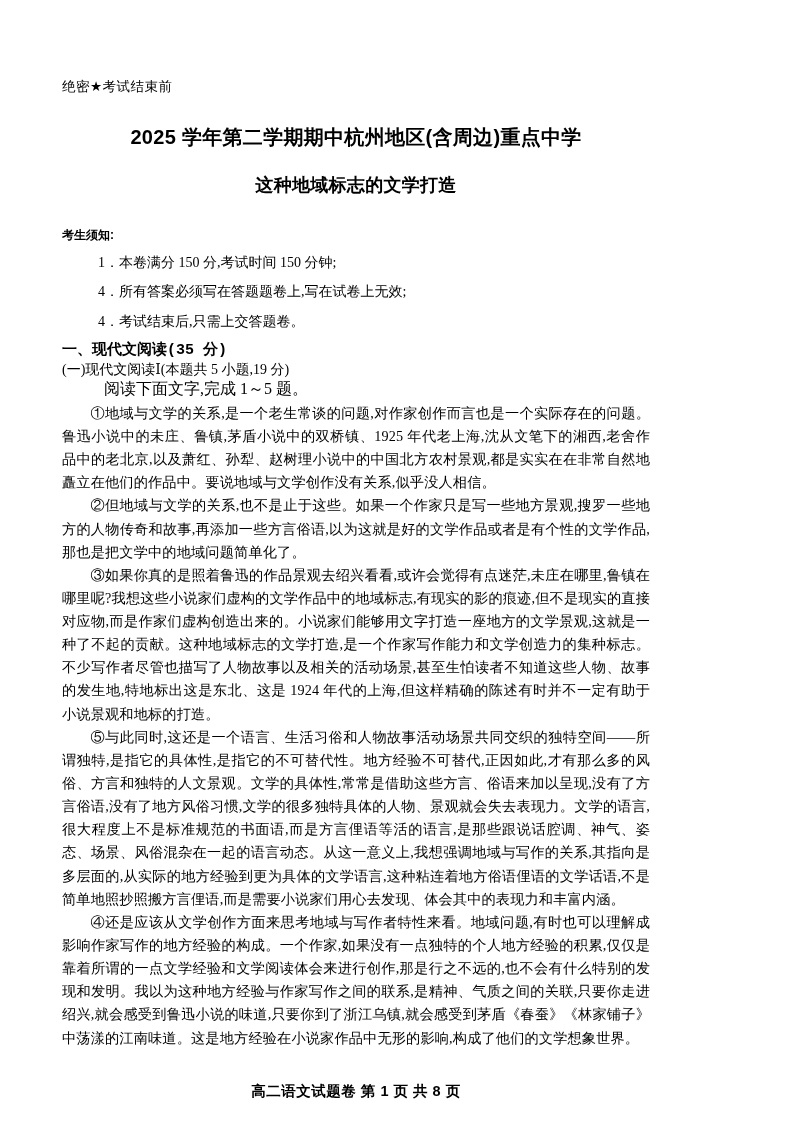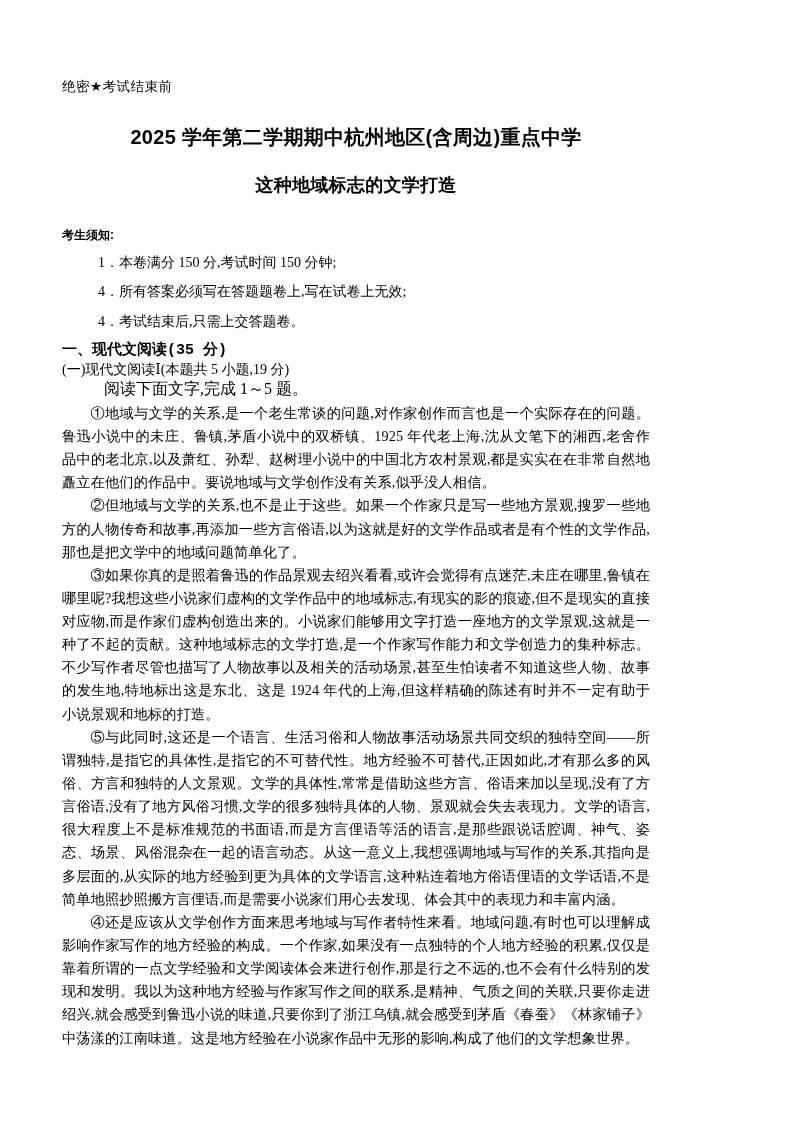--- a/index.html
+++ b/index.html
@@ -116,13 +116,14 @@
   <div class="section-heading">一、现代文阅读(35 分)</div>
   <div class="sub-heading">(一)现代文阅读Ⅰ(本题共 5 小题,19 分)</div>
   <div class="read-instruct">阅读下面文字,完成 1～5 题。</div>
 
   <p class="para">①地域与文学的关系,是一个老生常谈的问题,对作家创作而言也是一个实际存在的问题。鲁迅小说中的未庄、鲁镇,茅盾小说中的双桥镇、1925 年代老上海,沈从文笔下的湘西,老舍作品中的老北京,以及萧红、孙犁、赵树理小说中的中国北方农村景观,都是实实在在非常自然地矗立在他们的作品中。要说地域与文学创作没有关系,似乎没人相信。</p>
   <p class="para">②但地域与文学的关系,也不是止于这些。如果一个作家只是写一些地方景观,搜罗一些地方的人物传奇和故事,再添加一些方言俗语,以为这就是好的文学作品或者是有个性的文学作品,那也是把文学中的地域问题简单化了。</p>
   <p class="para">③如果你真的是照着鲁迅的作品景观去绍兴看看,或许会觉得有点迷茫,未庄在哪里,鲁镇在哪里呢?我想这些小说家们虚构的文学作品中的地域标志,有现实的影的痕迹,但不是现实的直接对应物,而是作家们虚构创造出来的。小说家们能够用文字打造一座地方的文学景观,这就是一种了不起的贡献。这种地域标志的文学打造,是一个作家写作能力和文学创造力的集种标志。不少写作者尽管也描写了人物故事以及相关的活动场景,甚至生怕读者不知道这些人物、故事的发生地,特地标出这是东北、这是 1924 年代的上海,但这样精确的陈述有时并不一定有助于小说景观和地标的打造。</p>
   <p class="para">⑤与此同时,这还是一个语言、生活习俗和人物故事活动场景共同交织的独特空间——所谓独特,是指它的具体性,是指它的不可替代性。地方经验不可替代,正因如此,才有那么多的风俗、方言和独特的人文景观。文学的具体性,常常是借助这些方言、俗语来加以呈现,没有了方言俗语,没有了地方风俗习惯,文学的很多独特具体的人物、景观就会失去表现力。文学的语言,很大程度上不是标准规范的书面语,而是方言俚语等活的语言,是那些跟说话腔调、神气、姿态、场景、风俗混杂在一起的语言动态。从这一意义上,我想强调地域与写作的关系,其指向是多层面的,从实际的地方经验到更为具体的文学语言,这种粘连着地方俗语俚语的文学话语,不是简单地照抄照搬方言俚语,而是需要小说家们用心去发现、体会其中的表现力和丰富内涵。</p>
   <p class="para">④还是应该从文学创作方面来思考地域与写作者特性来看。地域问题,有时也可以理解成影响作家写作的地方经验的构成。一个作家,如果没有一点独特的个人地方经验的积累,仅仅是靠着所谓的一点文学经验和文学阅读体会来进行创作,那是行之不远的,也不会有什么特别的发现和发明。我以为这种地方经验与作家写作之间的联系,是精神、气质之间的关联,只要你走进绍兴,就会感受到鲁迅小说的味道,只要你到了浙江乌镇,就会感受到茅盾《春蚕》《林家铺子》中荡漾的江南味道。这是地方经验在小说家作品中无形的影响,构成了他们的文学想象世界。</p>
 
+  <div class="footer">高二语文试题卷 第 1 页 共 8 页</div>
 </div>
 
 </body></html>

